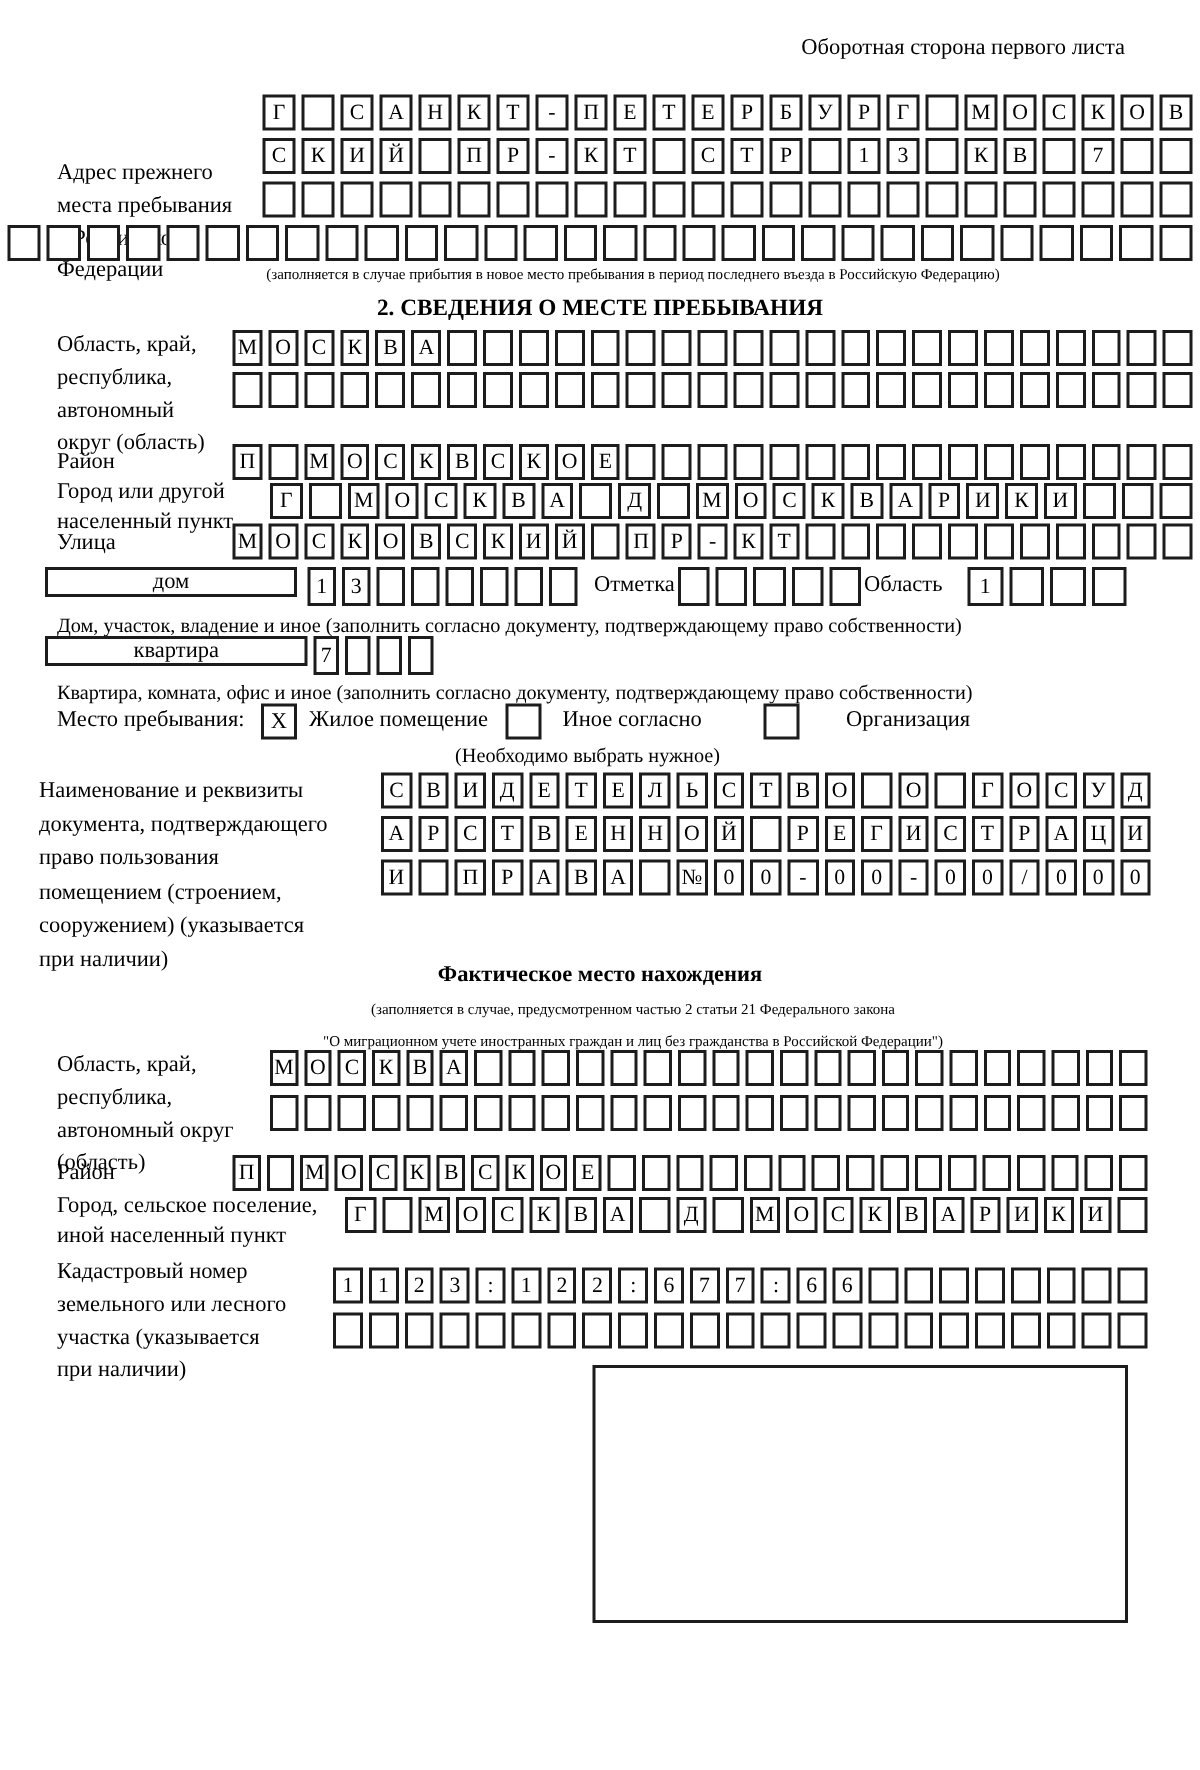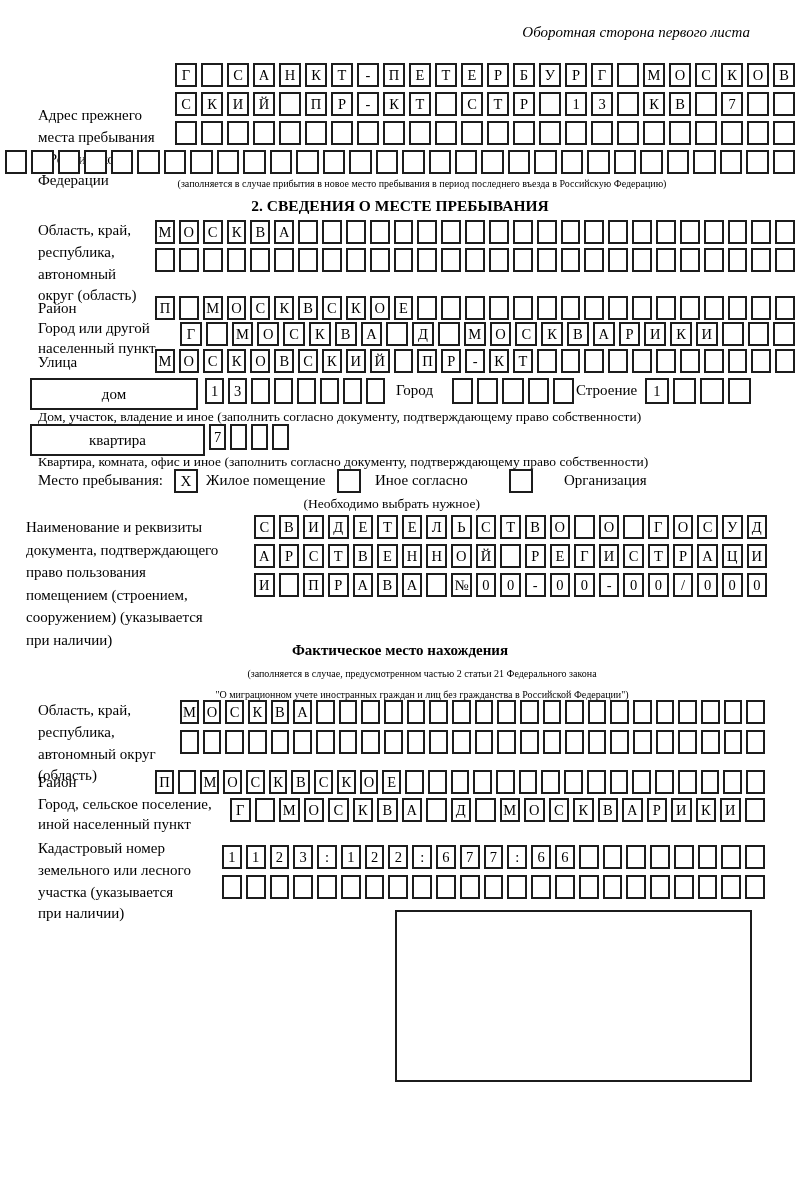--- a/index.html
+++ b/index.html
@@ -1,32 +1,32 @@
 <!DOCTYPE html>
 <html><head>
 <meta charset="utf-8">
 <style>
   html,body{margin:0;padding:0;background:#fff;}
   .page{
     position:relative;width:800px;height:1180px;background:#ffffff;
     font-family:"Liberation Serif","DejaVu Serif",serif;color:#000;overflow:hidden;
   }
-  .abs{position:absolute;font-style:italic;}
+  .abs{position:absolute;}
   .lbl{position:absolute;font-size:15px;line-height:1.45;white-space:pre-line;}
   .cap{position:absolute;font-size:13px;line-height:1.3;}
   .titleline{position:absolute;left:0;width:800px;text-align:center;font-weight:bold;font-size:15.5px;}
   .noteline{position:absolute;left:0;width:800px;text-align:center;font-size:10px;margin-left:22px;}
   .boxrow{position:absolute;display:flex;gap:4px;height:24px;}
   .boxrow .cell{
     flex:1;border:2px solid #1c1c1c;background:#fff;box-sizing:border-box;
     display:flex;align-items:center;justify-content:center;
     font-size:14.5px;line-height:1;overflow:hidden;
   }
   .bigbox{
-    position:absolute;height:32px;border:2px solid #1c1c1c;box-sizing:border-box;
+    position:absolute;height:20px;border:2px solid #1c1c1c;box-sizing:border-box;
     display:flex;align-items:center;justify-content:center;font-size:15px;background:#fff;
   }
   .chk{
     position:absolute;width:24px;height:24px;border:2px solid #1c1c1c;box-sizing:border-box;
     display:flex;align-items:center;justify-content:center;font-size:15px;background:#fff;
   }
   .ilbl{position:absolute;font-size:15px;line-height:1.3;}
   .stamp{position:absolute;border:2px solid #1c1c1c;background:#fff;box-sizing:border-box;}
   .prelines{white-space:pre-line;}
   .ctr{text-align:right;}
@@ -316,29 +316,29 @@
   <div class="boxrow" style="left:205px;top:378px;width:180px;height:26px;">
       <div class="cell">1</div>
       <div class="cell">3</div>
       <div class="cell"></div>
       <div class="cell"></div>
       <div class="cell"></div>
       <div class="cell"></div>
       <div class="cell"></div>
       <div class="cell"></div>
     </div>
-  <div class="ilbl" style="left:396px;top:381px;">Город</div>
+  <div class="ilbl" style="left:396px;top:381px;">Отметка</div>
   <div class="boxrow" style="left:452px;top:378px;width:122px;height:26px;">
       <div class="cell"></div>
       <div class="cell"></div>
       <div class="cell"></div>
       <div class="cell"></div>
       <div class="cell"></div>
     </div>
-  <div class="ilbl" style="left:576px;top:381px;">Строение</div>
+  <div class="ilbl" style="left:576px;top:381px;">Область</div>
   <div class="boxrow" style="left:645px;top:378px;width:106px;height:26px;">
       <div class="cell">1</div>
       <div class="cell"></div>
       <div class="cell"></div>
       <div class="cell"></div>
     </div>
   <div class="cap" style="left:38px;top:408px;font-size:13.5px;">Дом, участок, владение и иное (заполнить согласно документу, подтверждающему право собственности)</div>
 
   <div class="bigbox" style="left:30px;top:424px;width:175px;">квартира</div>
   <div class="boxrow" style="left:209px;top:424px;width:80px;height:26px;">

